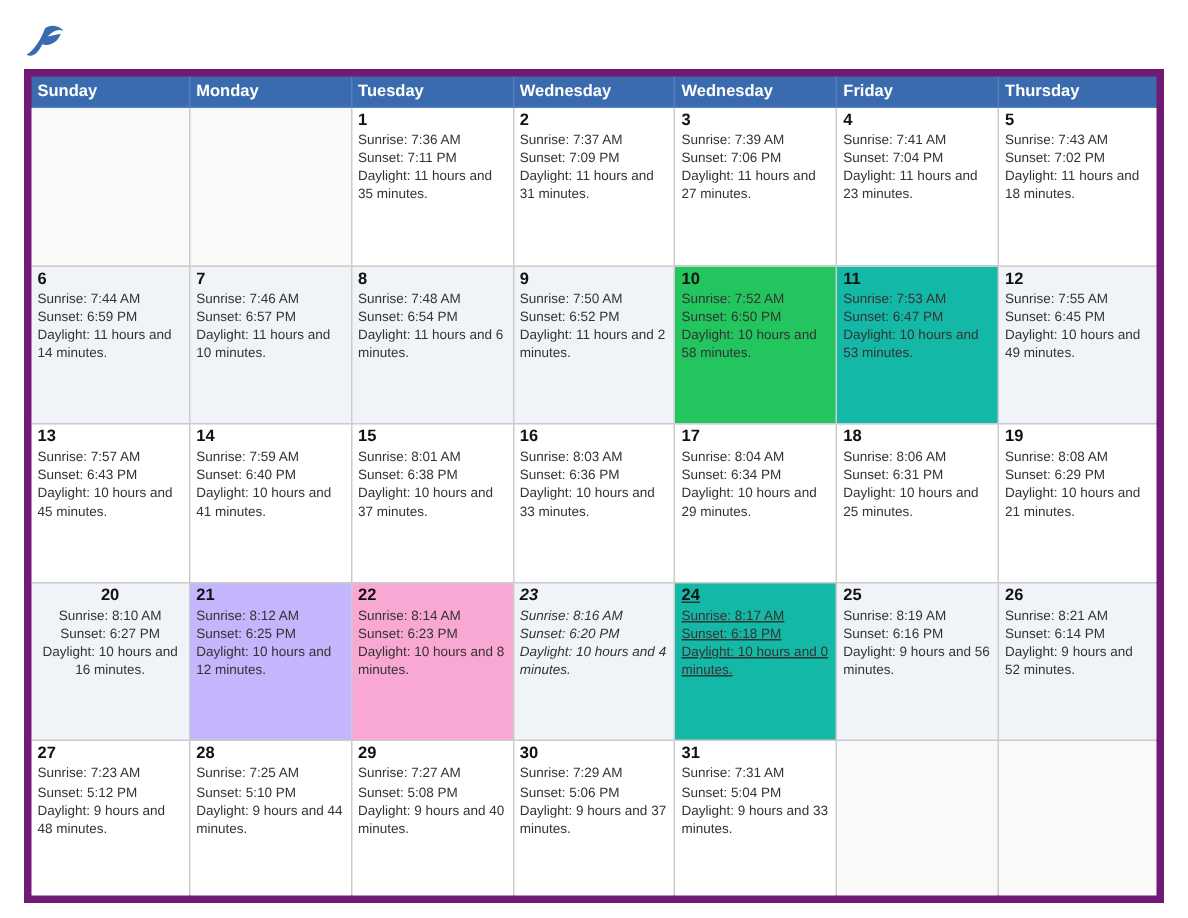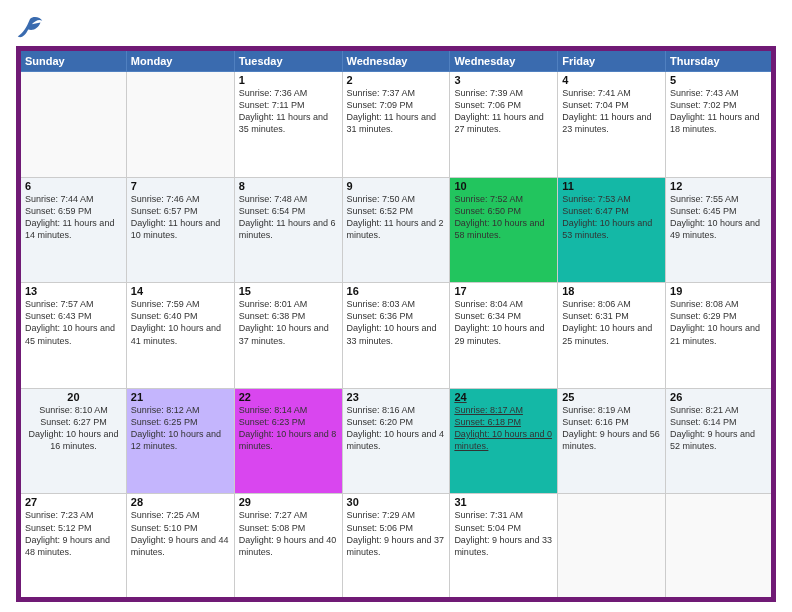--- a/index.html
+++ b/index.html
@@ -285,28 +285,28 @@
 Daylight: 10 hours
 and 16 minutes.</div>
           </td>
           <td style="background: #c4b5fd;">
             <span class="day-num">21</span>
             <div class="day-detail">Sunrise: 8:12 AM
 Sunset: 6:25 PM
 Daylight: 10 hours
 and 12 minutes.</div>
           </td>
-          <td style="background: #d946ef;">
+          <td style="background: #f9a8d4;">
             <span class="day-num">22</span>
             <div class="day-detail">Sunrise: 8:14 AM
 Sunset: 6:23 PM
 Daylight: 10 hours
 and 8 minutes.</div>
           </td>
-          <td style="background: rgb(240, 244, 248);">
+          <td style="background: rgb(240, 244, 248); font-style: italic;">
             <span class="day-num">23</span>
             <div class="day-detail">Sunrise: 8:16 AM
 Sunset: 6:20 PM
 Daylight: 10 hours
 and 4 minutes.</div>
           </td>
           <td style="background: #14b8a6; text-decoration: underline;">
             <span class="day-num">24</span>
             <div class="day-detail">Sunrise: 8:17 AM
 Sunset: 6:18 PM

